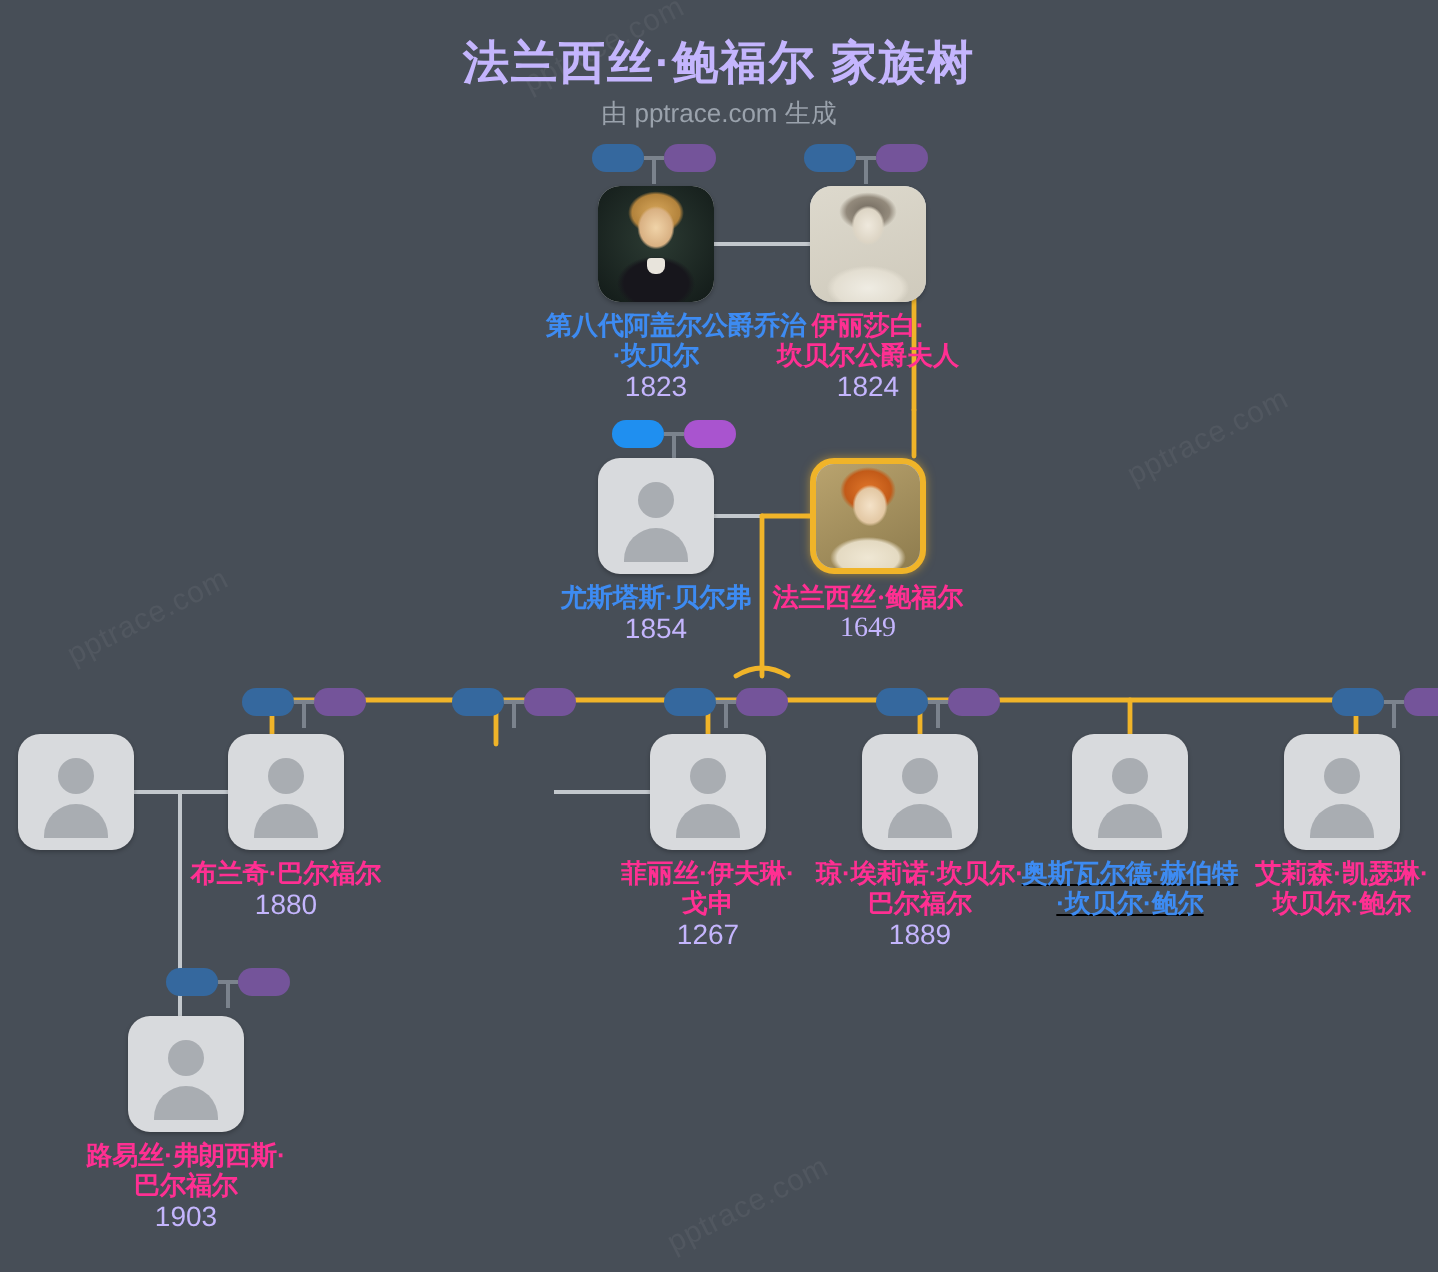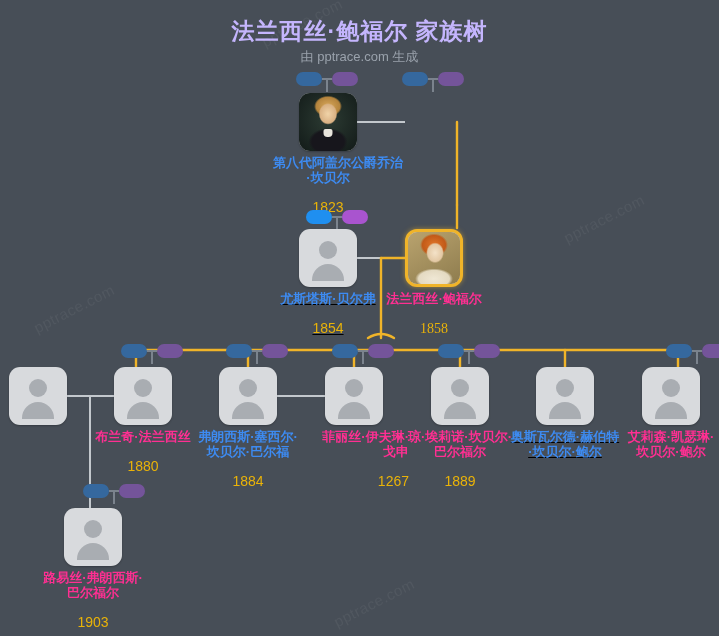--- a/index.html
+++ b/index.html
@@ -91,21 +91,21 @@
       radial-gradient(ellipse 22px 12px at 50% 90%, #efe7d4 0%, #e4dac2 70%, rgba(228,218,194,0) 86%),
       linear-gradient(150deg,#b9a36e 0%,#8e7c4e 100%);
   }
 
   .pname{
     margin-top:4px;font-size:13px;font-weight:bold;line-height:15px;
     word-break:keep-all;
   }
   .pname.m{color:#3d8bf2;}
   .pname.f{color:#ff2f92;}
-  .pyear{color:#eab308;font-size:14px;line-height:17px;margin-top:14px;}
+  .pyear{color:#c4b5fd;font-size:14px;line-height:17px;margin-top:0;}
 
   
   .chips{position:absolute;height:14px;}
   .chip{
     position:absolute;top:0;width:26px;height:14px;border-radius:7px;
   }
   .chip.b{left:0;background:#35689e;}
   .chip.p{left:36px;background:#74549a;}
   .chip.bright.b{background:#1f8ff0;}
   .chip.bright.p{background:#a954cf;}
@@ -177,45 +177,52 @@
   </div>
 
   <div class="node" style="left:273px;top:93px;">
     <div class="card">
       <div class="photo ph-duke"></div>
     </div>
     <div class="pname m">第八代阿盖尔公爵乔治·坎贝尔</div>
     <div class="pyear">1823</div>
   </div>
 
+  <div class="node" style="left:379px;top:93px;">
+    <div class="card">
+      <div class="photo ph-lady"></div>
+    </div>
+    <div class="pname f">伊丽莎白·坎贝尔公爵夫人</div>
+    <div class="pyear">1824</div>
+  </div>
 
   <div class="chips" style="left:306px;top:210px;width:62px;">
     <div class="chip bright b"></div>
     <div class="chipbar"></div>
     <div class="chip bright p"></div>
     <div class="chipstem"></div>
   </div>
 
-  <div class="node" style="left:273px;top:229px;text-decoration:underline;">
+  <div class="node" style="left:273px;top:229px;">
     <div class="card">
       <div class="avatar">
         <div class="head"></div>
           <div class="body"></div>
       </div>
     </div>
     <div class="pname m">尤斯塔斯·贝尔弗</div>
     <div class="pyear">1854</div>
   </div>
 
   <div class="node" style="left:379px;top:229px;font-family:Liberation Serif, serif;">
     <div class="card hl">
       <div class="photo ph-frances"></div>
     </div>
     <div class="pname f">法兰西丝·鲍福尔</div>
-    <div class="pyear">1858</div>
+    <div class="pyear">1649</div>
   </div>
 
   <div class="chips" style="left:121px;top:344px;width:62px;">
     <div class="chip b"></div>
     <div class="chipbar"></div>
     <div class="chip p"></div>
     <div class="chipstem"></div>
   </div>
   <div class="chips" style="left:226px;top:344px;width:62px;">
     <div class="chip b"></div>
@@ -253,36 +260,26 @@
     <div class="pyear"></div>
   </div>
 
   <div class="node" style="left:88px;top:367px;">
     <div class="card">
       <div class="avatar">
         <div class="head"></div>
           <div class="body"></div>
       </div>
     </div>
-    <div class="pname f">布兰奇·法兰西丝</div>
+    <div class="pname f">布兰奇·巴尔福尔</div>
     <div class="pyear">1880</div>
   </div>
 
-  <div class="node" style="left:193px;top:367px;">
-    <div class="card">
-      <div class="avatar">
-        <div class="head"></div>
-          <div class="body"></div>
-      </div>
-    </div>
-    <div class="pname m">弗朗西斯·塞西尔·坎贝尔·巴尔福</div>
-    <div class="pyear">1884</div>
-  </div>
-
-  <div class="node" style="left:299px;top:367px;text-align:right;">
+
+  <div class="node" style="left:299px;top:367px;">
     <div class="card">
       <div class="avatar">
         <div class="head"></div>
           <div class="body"></div>
       </div>
     </div>
     <div class="pname f">菲丽丝·伊夫琳·戈申</div>
     <div class="pyear">1267</div>
   </div>
 

